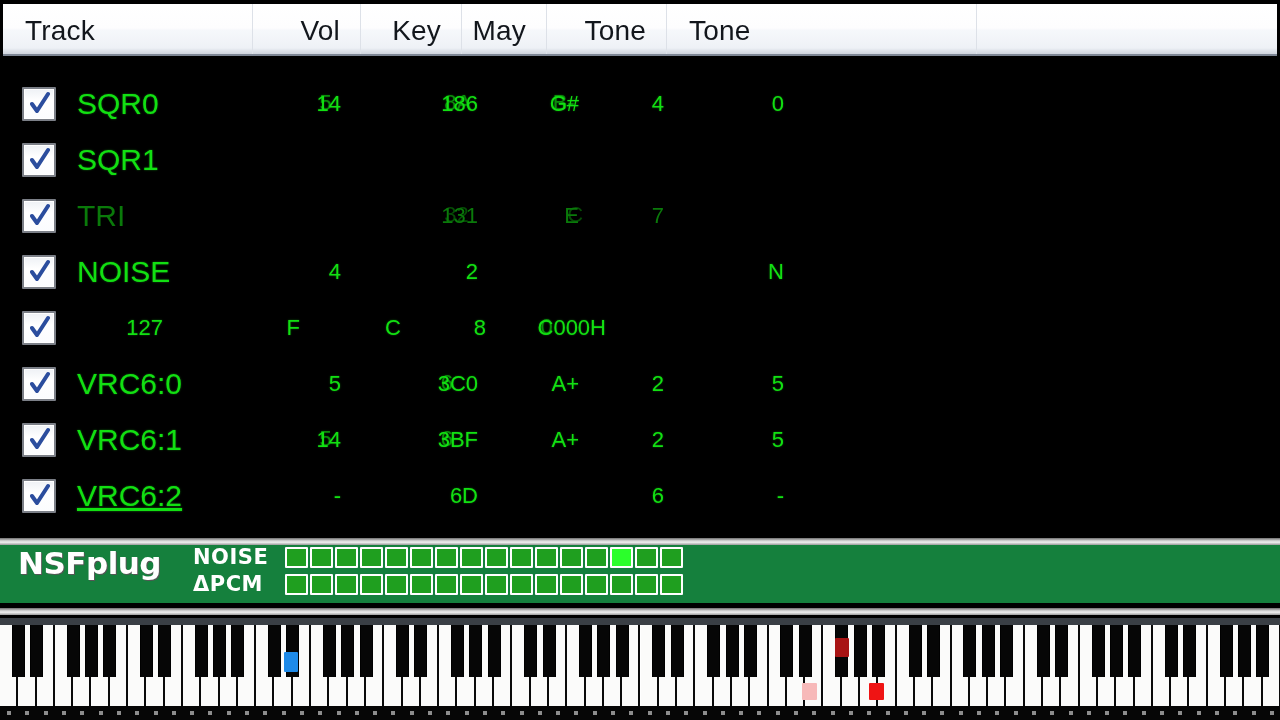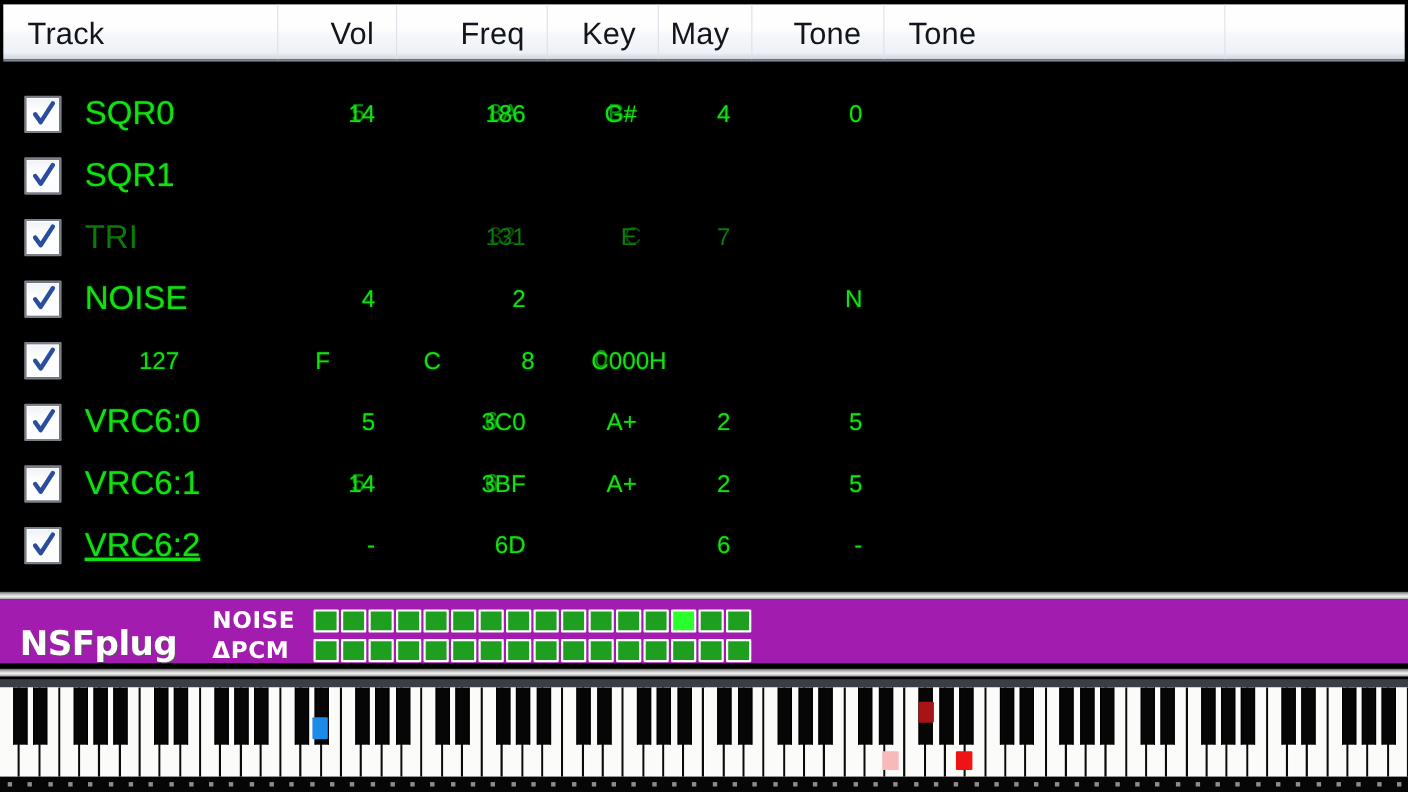--- a/index.html
+++ b/index.html
@@ -96,22 +96,22 @@
   .nsf-bevel-top {
     position: absolute; left: 0; top: 4px; width: 1280px; height: 7px;
     background: linear-gradient(to bottom, #6e6e6e 0%, #c8c8c8 35%, #f2f2f2 60%, #9a9a9a 100%);
   }
   .nsf-bevel-bot {
     position: absolute; left: 0; bottom: 3px; width: 1280px; height: 7px;
     background: linear-gradient(to bottom, #6e6e6e 0%, #c8c8c8 35%, #f2f2f2 60%, #9a9a9a 100%);
   }
   .nsf-inner {
     position: absolute; left: 0; top: 11px; width: 1280px; height: 58px;
-    background: #a21caf;
-    display: flex; align-items: flex-end;
+    background: #15803d;
+    display: flex; align-items: flex-start;
   }
   .nsf-logo {
     margin-left: 18px;
     font-family: "DejaVu Sans", sans-serif;
     font-weight: bold;
     font-size: 31px; color: #ffffff;
     letter-spacing: -.5px;
     text-shadow: 1px 1px 0 #555;
   }
   .meters { margin-left: 32px; display: flex; flex-direction: column; gap: 3px; }
@@ -170,23 +170,20 @@
 
 <div id="app">
 
   <div class="hdr-wrap">
     <div class="hdr" id="hdr">
         <div class="hdr-cell left" style="width: 250px; flex: 0 0 250px;">
           <span>Track</span>
         </div>
         <div class="hdr-cell right" style="width: 108px; flex: 0 0 108px;">
           <span>Vol</span>
-        </div>
-        <div class="hdr-cell right" style="width: 137px; flex: 0 0 137px;">
-          <span>Freq</span>
         </div>
         <div class="hdr-cell right" style="width: 101px; flex: 0 0 101px;">
           <span>Key</span>
         </div>
         <div class="hdr-cell right" style="width: 85px; flex: 0 0 85px;">
           <span>May</span>
         </div>
         <div class="hdr-cell right" style="width: 120px; flex: 0 0 120px;">
           <span>Tone</span>
         </div>

